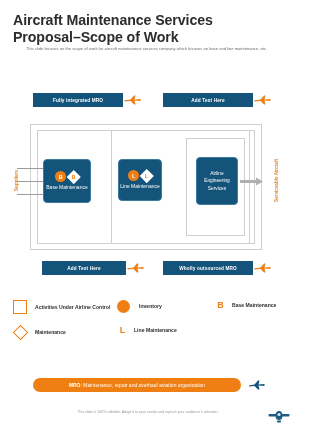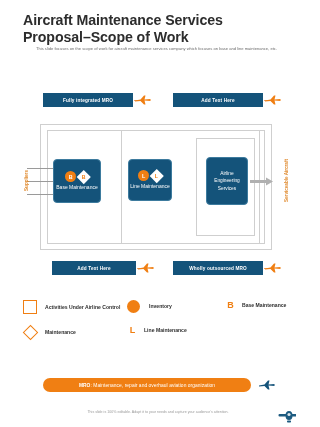--- a/index.html
+++ b/index.html
@@ -2,21 +2,21 @@
 <html><head>
 <meta charset="utf-8">
 <style>
   * { box-sizing: border-box; margin: 0; padding: 0; }
   html, body {
     width: 296px; height: 427px;
     background: #ffffff;
     font-family: "Liberation Sans", sans-serif;
     overflow: hidden;
   }
-  .slide { position: relative; width: 296px; height: 395px; background: #fff; margin-left: 10px; }
+  .slide { position: relative; width: 296px; height: 395px; background: #fff; }
 
   
   .title {
     position: absolute; left: 13px; top: 12px; width: 250px;
     font-size: 14.2px; font-weight: 700; color: #2d2d2d;
     line-height: 16.5px; letter-spacing: -0.1px;
   }
   .subtitle {
     position: absolute; left: 26px; top: 46px; width: 245px;
     font-size: 4.1px; color: #6b6b6b; line-height: 6.4px;

